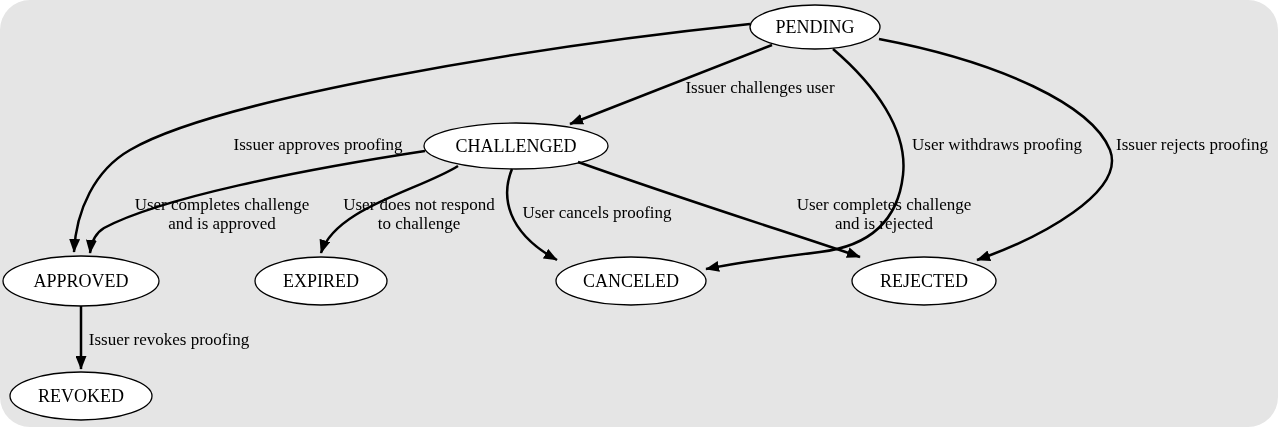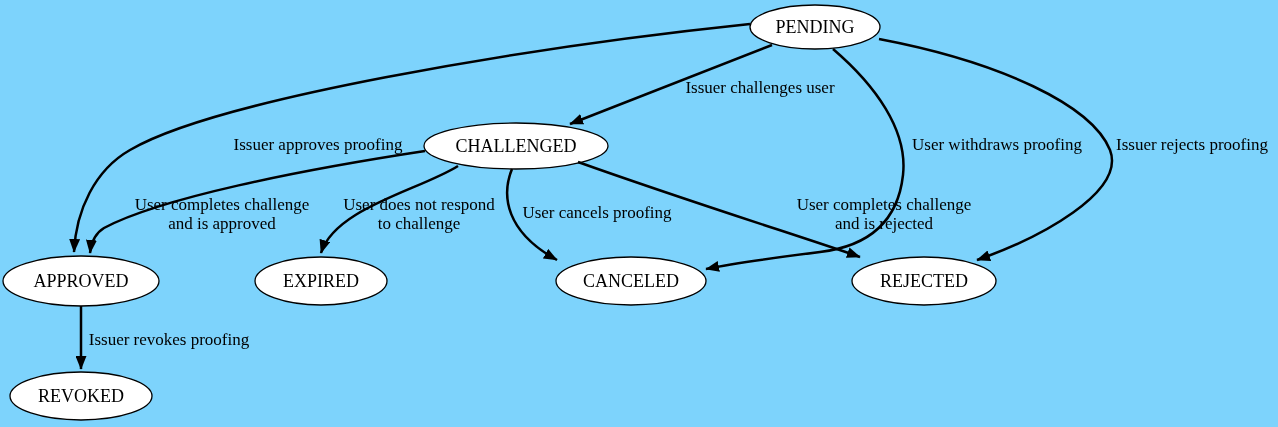--- a/index.html
+++ b/index.html
@@ -4,22 +4,23 @@
 <style>
   html, body {
     margin: 0;
     padding: 0;
     background: #ffffff;
   }
   .diagram-canvas {
     position: relative;
     width: 1278px;
     height: 427px;
-    background: #7dd3fc;
+    background: #e5e5e5;
     overflow: hidden;
+    border-radius: 30px;
   }
   svg { display: block; }
   .node-ellipse {
     fill: #ffffff;
     stroke: #000000;
     stroke-width: 1.3;
   }
   .edge-path {
     fill: none;
     stroke: #000000;

